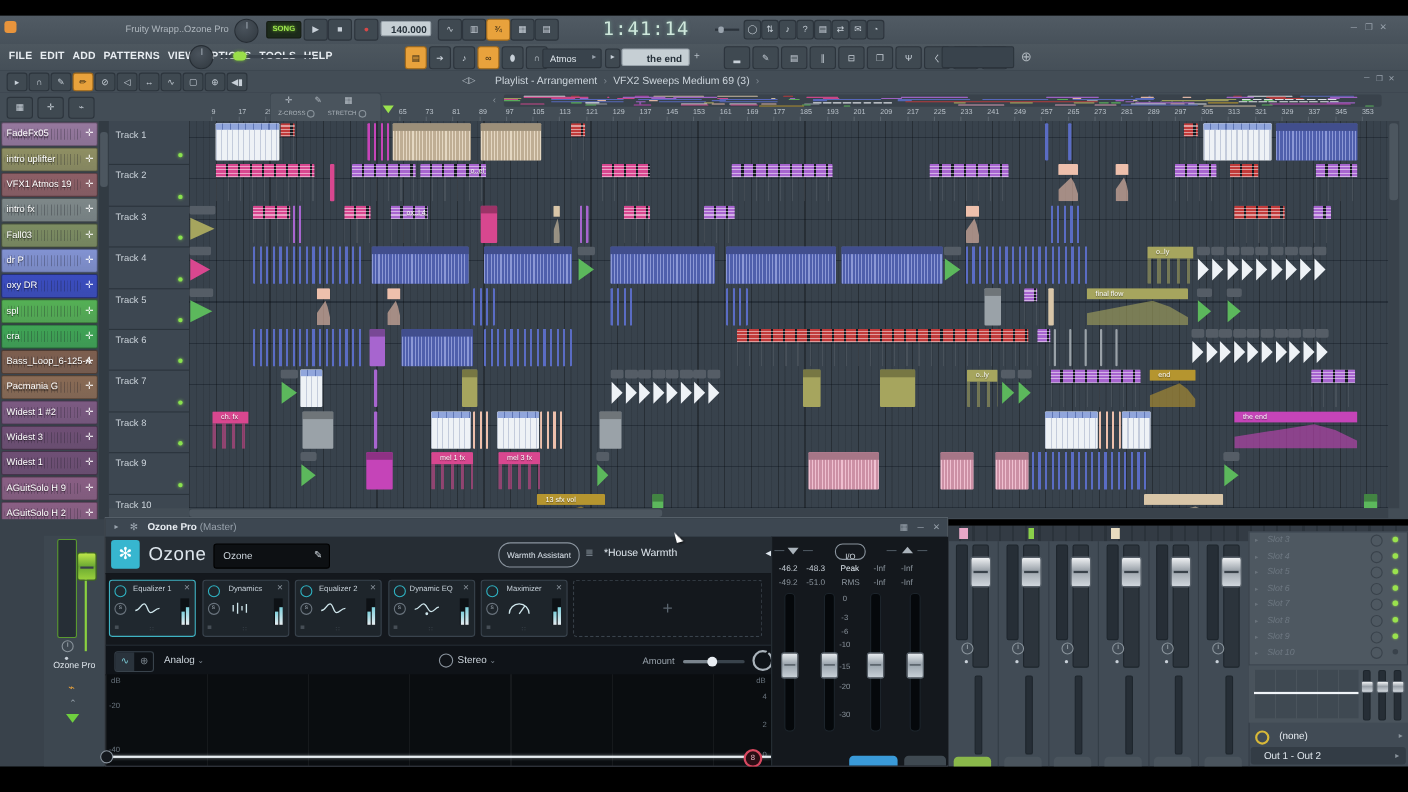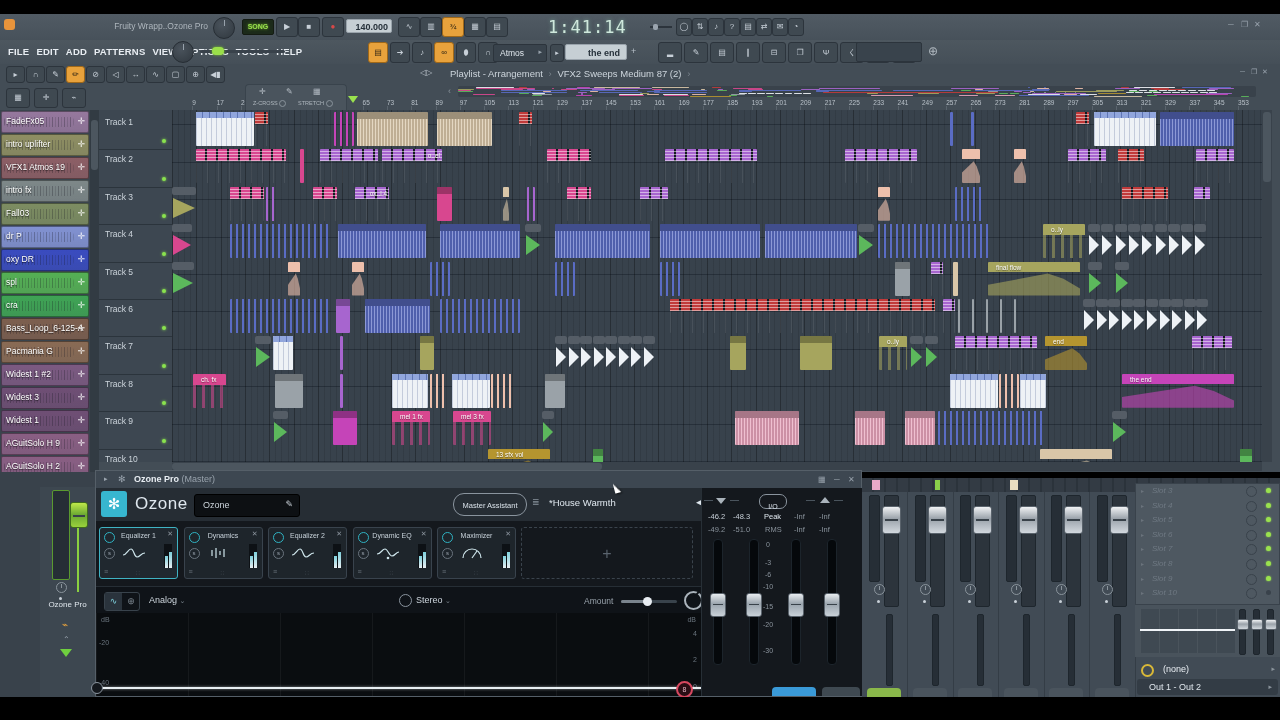--- a/index.html
+++ b/index.html
@@ -208,21 +208,21 @@
           <div class="tbtn abs" style="left: 120px; top: 0px; width: 17px; height: 15px; font-size: 8px; line-height: 15px;">↔</div>
           <div class="tbtn abs" style="left: 140px; top: 0px; width: 17px; height: 15px; font-size: 8px; line-height: 15px;">∿</div>
           <div class="tbtn abs" style="left: 160px; top: 0px; width: 17px; height: 15px; font-size: 8px; line-height: 15px;">▢</div>
           <div class="tbtn abs" style="left: 180px; top: 0px; width: 17px; height: 15px; font-size: 8px; line-height: 15px;">⊕</div>
           <div class="tbtn abs" style="left: 200px; top: 0px; width: 17px; height: 15px; font-size: 8px; line-height: 15px;">◀▮</div>
         </div>
       <span class="abs icon" style="left:420px;top:4px;font-size:8px;">◁▷</span>
       <span class="abs txt" style="left:450px;top:4px;font-size:9.5px;color:#cdd5dc;">
         <span>Playlist - Arrangement</span>
         <span style="color:#7a848d;padding:0 3px;">›</span>
-        <span>VFX2 Sweeps Medium 87 (2)</span>
+        <span>VFX2 Sweeps Medium 69 (3)</span>
         <span style="color:#7a848d;padding-left:3px;">›</span>
       </span>
       <div id="pl-winbtns" class="abs" style="left:1240px;top:4px;">
           <div class="abs winbtn" style="left: 0px; top: 0px; font-size: 7px;">─</div>
           <div class="abs winbtn" style="left: 11px; top: 0px; font-size: 7px;">❐</div>
           <div class="abs winbtn" style="left: 22px; top: 0px; font-size: 7px;">✕</div>
         </div>
     </div>
 
     <div class="abs" id="plsubbar">
@@ -1245,21 +1245,21 @@
     </div>
 
     <div class="abs" id="oz-header">
       <div class="abs" id="oz-logo">✻</div>
       <span class="abs txt" style="left:39px;top:6px;font-size:17px;color:#dfe7ee;letter-spacing:.5px;">Ozone</span>
       <div class="abs" id="oz-preset">
         <span class="abs txt" style="left:8px;top:5px;font-size:9px;color:#cdd5dc;">Ozone</span>
         <span class="abs" style="right:6px;top:4px;font-size:9px;color:#cdd5dc;">✎</span>
       </div>
       <div class="abs" style="left:357px;top:5px;width:72px;height:21px;border:1px solid #8a949e;border-radius:11px;text-align:center;">
-        <span style="font-size:7.5px;color:#d8e0e8;line-height:21px;">Master Assistant</span>
+        <span style="font-size:7.5px;color:#d8e0e8;line-height:21px;">Warmth Assistant</span>
       </div>
       <span class="abs" style="left:436px;top:9px;font-size:9px;color:#8a949e;">≣</span>
       <span class="abs txt" style="left:453px;top:9px;font-size:9.5px;color:#dfe7ee;">*House Warmth</span>
       <span class="abs" style="left:600px;top:9px;font-size:9px;color:#dfe7ee;">◀</span>
       <span class="abs" style="left:615px;top:9px;font-size:9px;color:#dfe7ee;">▶</span>
       <div class="roundbtn" style="left:640px;top:6px;">↺</div>
       <div class="roundbtn" style="left:663px;top:6px;">◷</div>
       <div class="roundbtn" style="left:686px;top:6px;">✻</div>
       <div class="roundbtn" style="left:709px;top:6px;">?</div>
       <span class="abs" style="left:736px;top:4px;font-size:14px;color:#6a747e;transform:rotate(-20deg);">≈</span>

